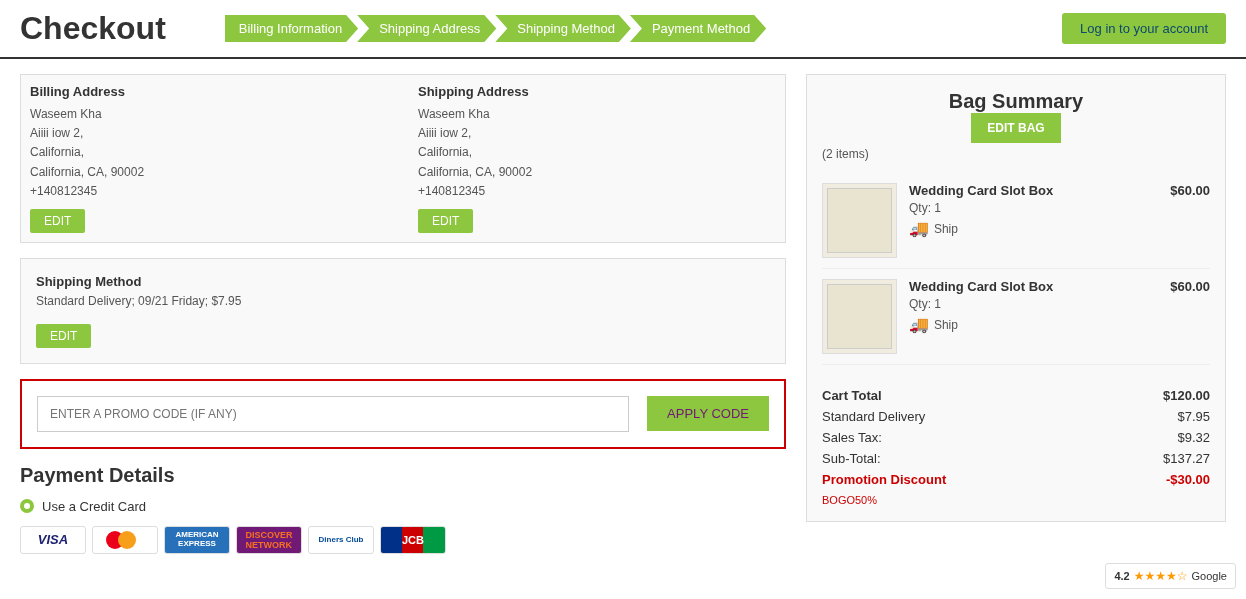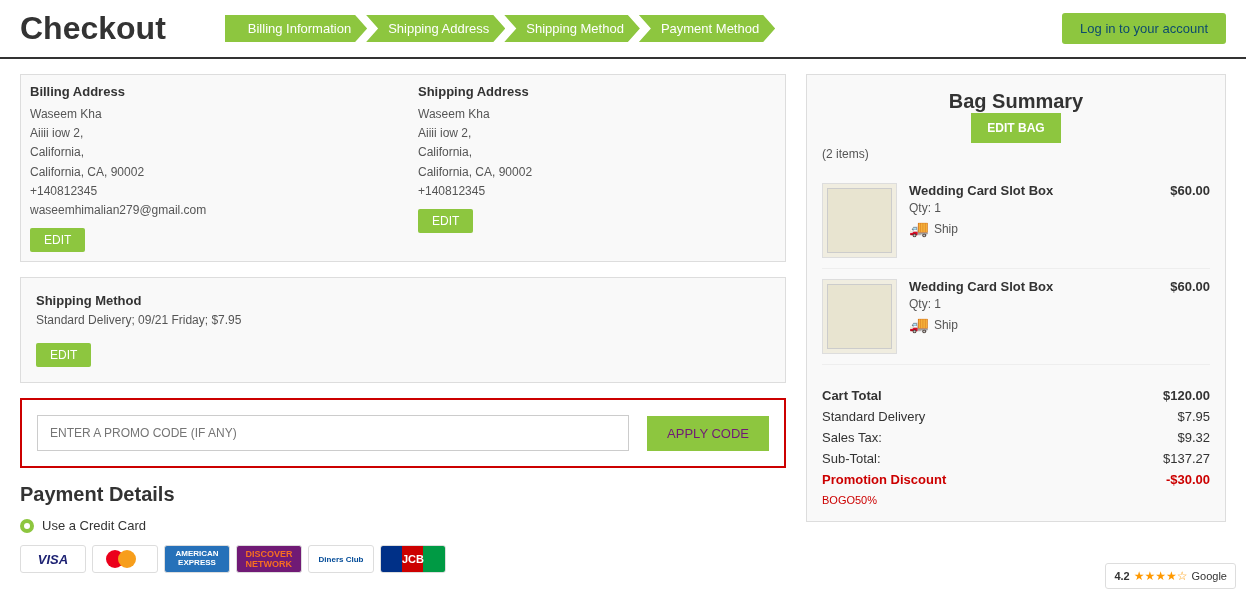--- a/index.html
+++ b/index.html
@@ -16,21 +16,21 @@
       color: #fff;
       padding: 6px 16px 6px 22px;
       font-size: 13px;
       position: relative;
       cursor: pointer;
       clip-path: polygon(0 0, calc(100% - 12px) 0, 100% 50%, calc(100% - 12px) 100%, 0 100%, 12px 50%);
       margin-left: -1px;
     }
     .breadcrumb-item:first-child {
       clip-path: polygon(0 0, calc(100% - 12px) 0, 100% 50%, calc(100% - 12px) 100%, 0 100%);
-      padding-left: 23px;
+      padding-left: 14px;
       margin-left: 29px;
     }
     .login-btn {
       background: #8dc63f;
       color: #0c4a6e;
       border: none;
       padding: 8px 18px;
       font-size: 13px;
       cursor: pointer;
       border-radius: 3px;
@@ -149,21 +149,20 @@
     <div class="left-panel">
 
       <div class="address-section">
         <div class="address-block">
           <h3>Billing Address</h3>
           <p>Waseem Kha</p>
           <p>Aiiii iow 2,</p>
           <p>California,</p>
           <p>California, CA, 90002</p>
           <p>+140812345</p>
-          <p>waseemhimalian279@gmail.com</p>
           <button class="edit-btn">EDIT</button>
         </div>
         <div class="address-block">
           <h3>Shipping Address</h3>
           <p>Waseem Kha</p>
           <p>Aiiii iow 2,</p>
           <p>California,</p>
           <p>California, CA, 90002</p>
           <p>+140812345</p>
           <button class="edit-btn">EDIT</button>

